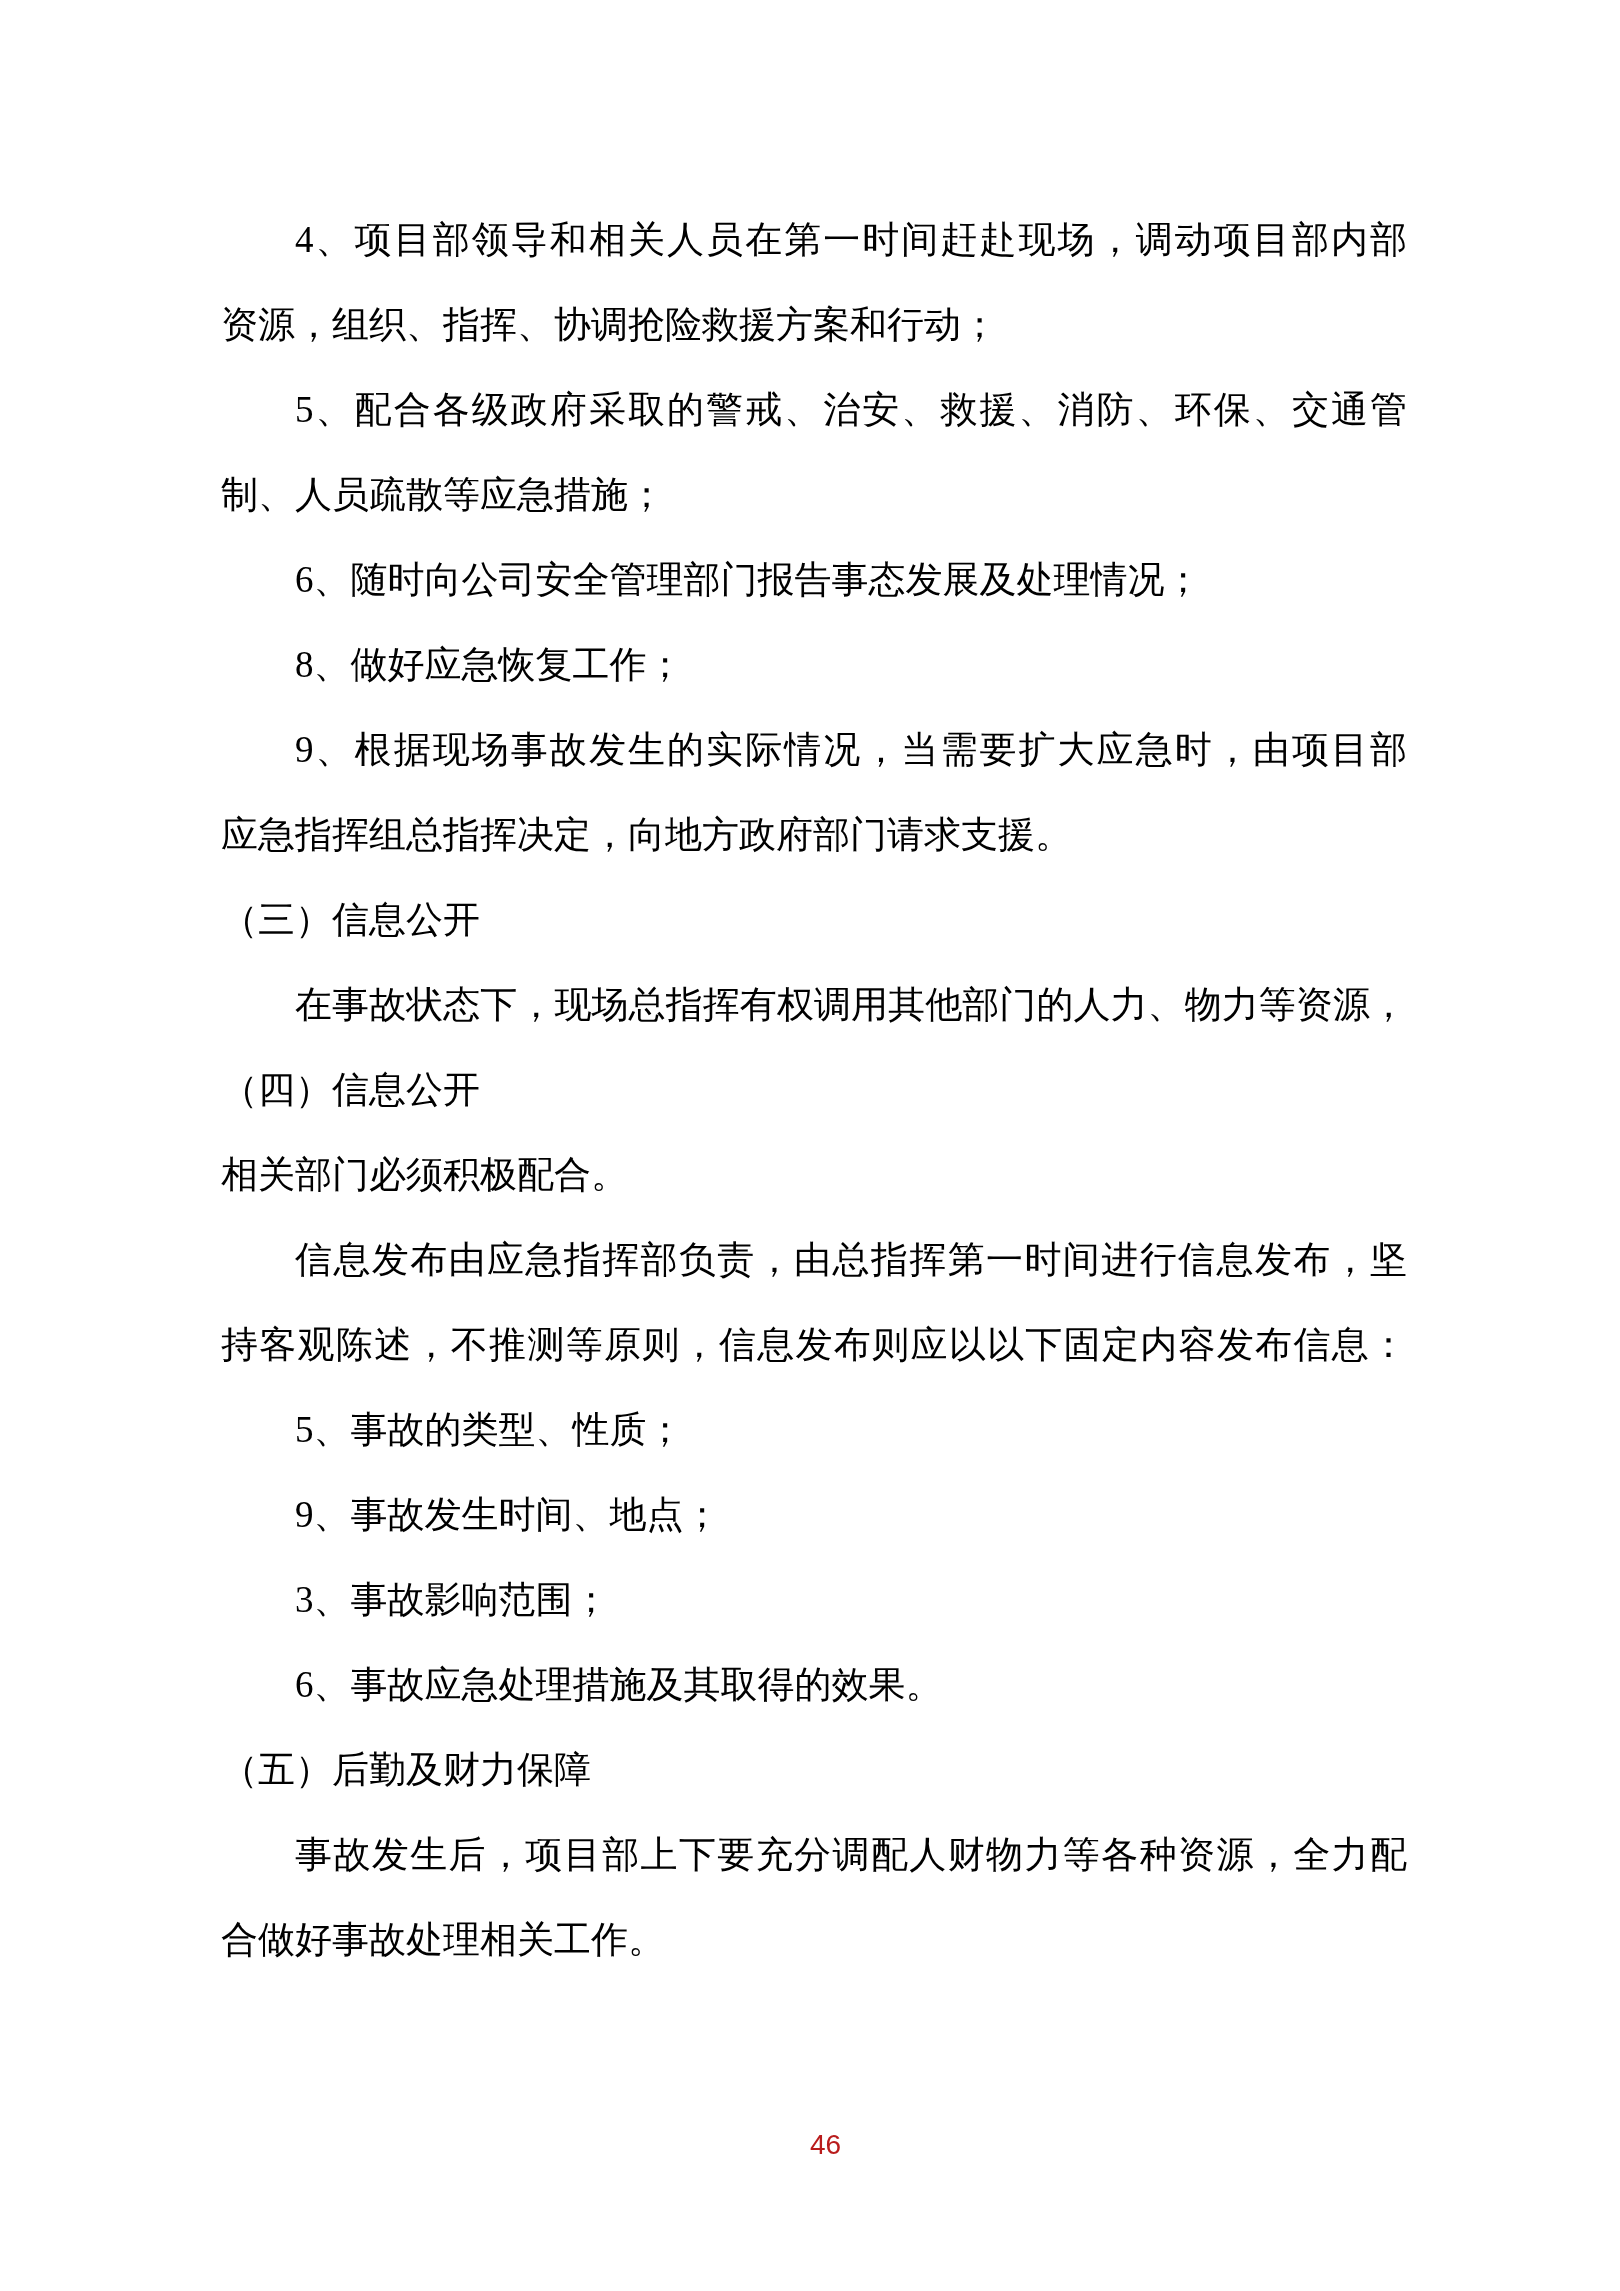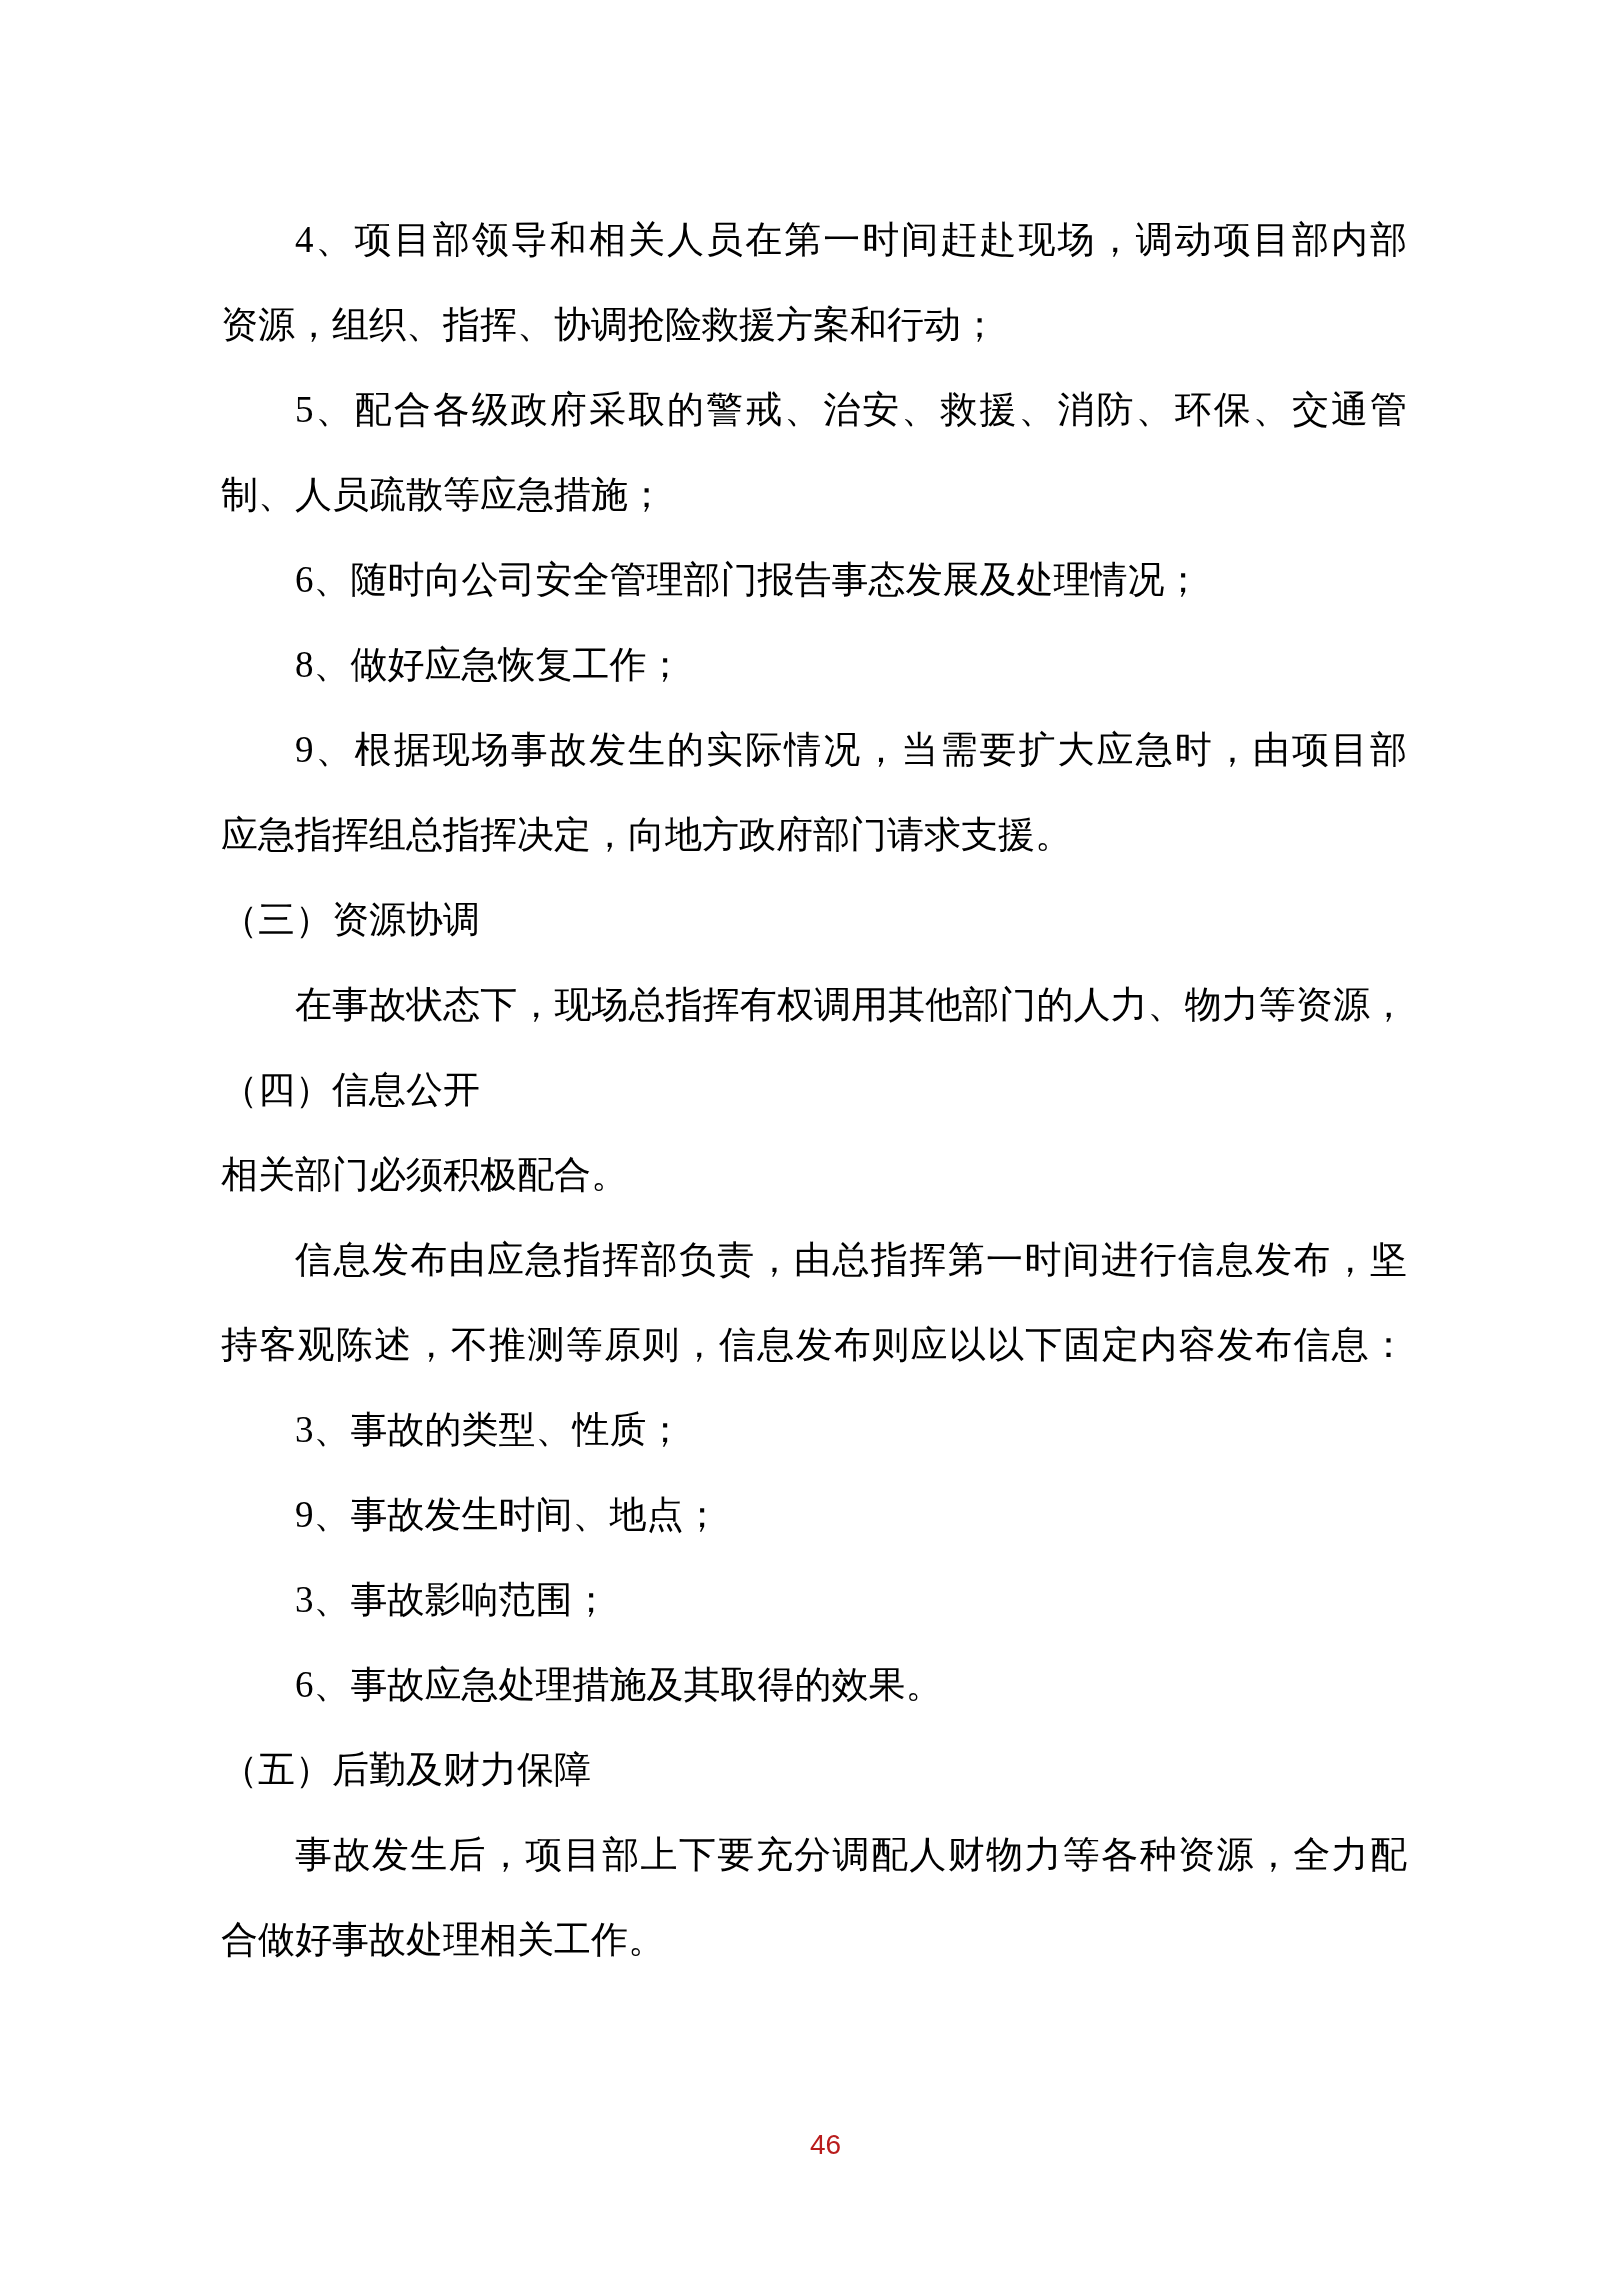--- a/index.html
+++ b/index.html
@@ -57,27 +57,27 @@
 <div class="page">
   <div class="content">
       <div class="line indent justify">4、项目部领导和相关人员在第一时间赶赴现场，调动项目部内部</div>
       <div class="line">资源，组织、指挥、协调抢险救援方案和行动；</div>
       <div class="line indent justify">5、配合各级政府采取的警戒、治安、救援、消防、环保、交通管</div>
       <div class="line">制、人员疏散等应急措施；</div>
       <div class="line indent">6、随时向公司安全管理部门报告事态发展及处理情况；</div>
       <div class="line indent">8、做好应急恢复工作；</div>
       <div class="line indent justify">9、根据现场事故发生的实际情况，当需要扩大应急时，由项目部</div>
       <div class="line">应急指挥组总指挥决定，向地方政府部门请求支援。</div>
-      <div class="line">（三）资源协调</div>
+      <div class="line">（三）信息公开</div>
       <div class="line indent justify">在事故状态下，现场总指挥有权调用其他部门的人力、物力等资源，</div>
       <div class="line">（四）信息公开</div>
       <div class="line">相关部门必须积极配合。</div>
       <div class="line indent justify">信息发布由应急指挥部负责，由总指挥第一时间进行信息发布，坚</div>
       <div class="line justify">持客观陈述，不推测等原则，信息发布则应以以下固定内容发布信息：</div>
-      <div class="line indent">3、事故的类型、性质；</div>
+      <div class="line indent">5、事故的类型、性质；</div>
       <div class="line indent">9、事故发生时间、地点；</div>
       <div class="line indent">3、事故影响范围；</div>
       <div class="line indent">6、事故应急处理措施及其取得的效果。</div>
       <div class="line">（五）后勤及财力保障</div>
       <div class="line indent justify">事故发生后，项目部上下要充分调配人财物力等各种资源，全力配</div>
       <div class="line">合做好事故处理相关工作。</div>
     </div>
   <div class="page-number">46</div>
 </div>
 

